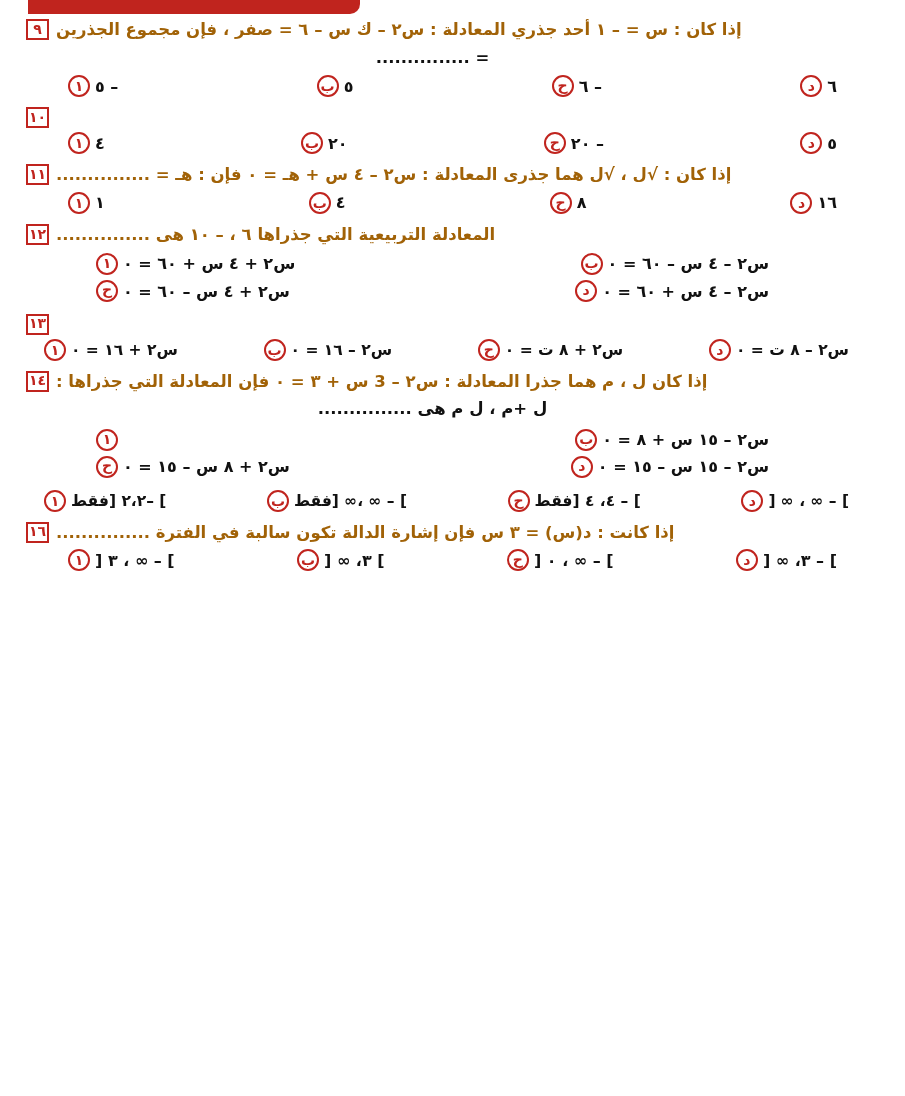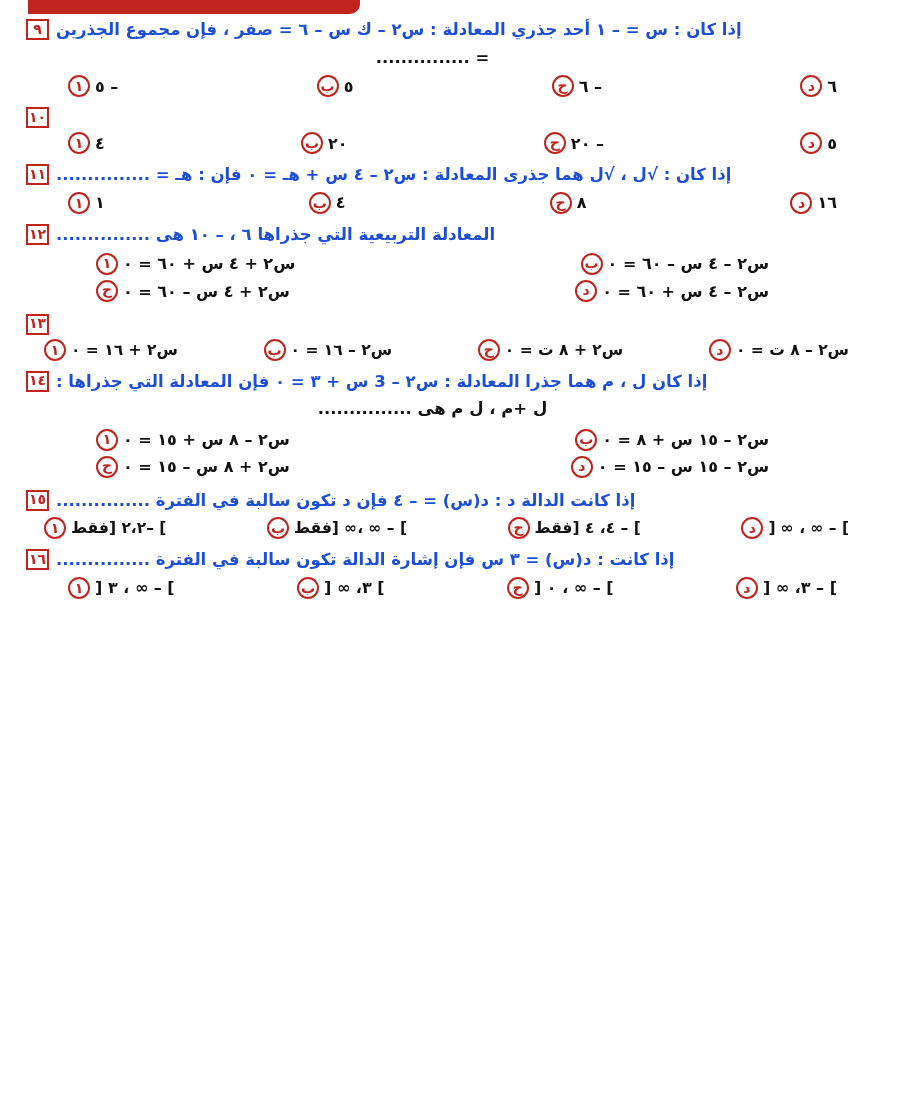--- a/index.html
+++ b/index.html
@@ -68,21 +68,21 @@
     border: 2px solid #c0241e;
     color: #c0241e;
     font-size: 14px;
     font-weight: bold;
     box-sizing: border-box;
     flex: 0 0 auto;
     margin-top: 2px;
   }
 
   .q-text {
-    color: #1d4ed8;
+    color: #a16207;
     font-weight: bold;
   }
 
   .q-sub {
     display: block;
     text-align: center;
     font-size: 16.5px;
     font-weight: bold;
     line-height: 1.5;
     padding: 2px 0 2px 0;
@@ -282,45 +282,40 @@
   <div class="question">
     <div class="q-line">
       <span class="q-num">١٤</span>
       <span class="q-text">إذا كان ل ، م هما جذرا المعادلة : س٢ – 3 س + ٣ = ٠ فإن المعادلة التي جذراها :</span>
     </div>
     <div class="q-sub">ل +م ، ل م هى ...............</div>
     <div class="choices-grid">
       <div class="row">
         <span class="choice">
           <span class="choice-tag">١</span>
-          <span class="choice-text">س٢ – ٨ س + ١٥ = ٠</span>
         </span>
         <span class="choice">
           <span class="choice-tag">ب</span>
           <span class="choice-text">س٢ – ١٥ س + ٨ = ٠</span>
         </span>
       </div>
       <div class="row">
         <span class="choice">
           <span class="choice-tag">ح</span>
           <span class="choice-text">س٢ + ٨ س – ١٥ = ٠</span>
         </span>
         <span class="choice">
           <span class="choice-tag">د</span>
           <span class="choice-text">س٢ – ١٥ س – ١٥ = ٠</span>
         </span>
       </div>
     </div>
   </div>
 
   <div class="question">
-    <div class="q-line">
-      <span class="q-num">١٥</span>
-      <span class="q-text">إذا كانت الدالة د : د(س) = – ٤   فإن د تكون سالبة في الفترة ...............</span>
-    </div>
     <div class="choices compact">
       <span class="choice">
         <span class="choice-tag">١</span>
         <span class="choice-text">] –٢،٢ [فقط</span>
       </span>
       <span class="choice">
         <span class="choice-tag">ب</span>
         <span class="choice-text">] – ∞ ،∞ [فقط</span>
       </span>
       <span class="choice">

